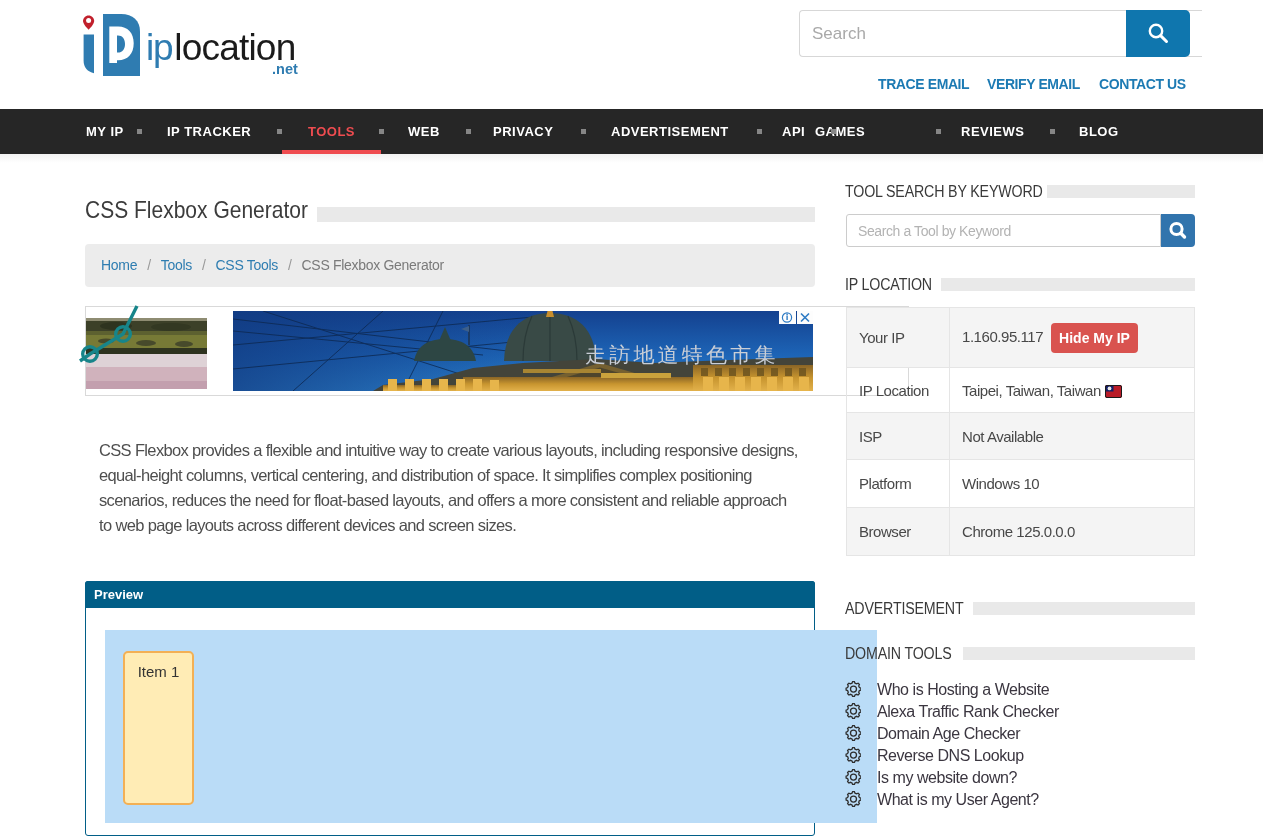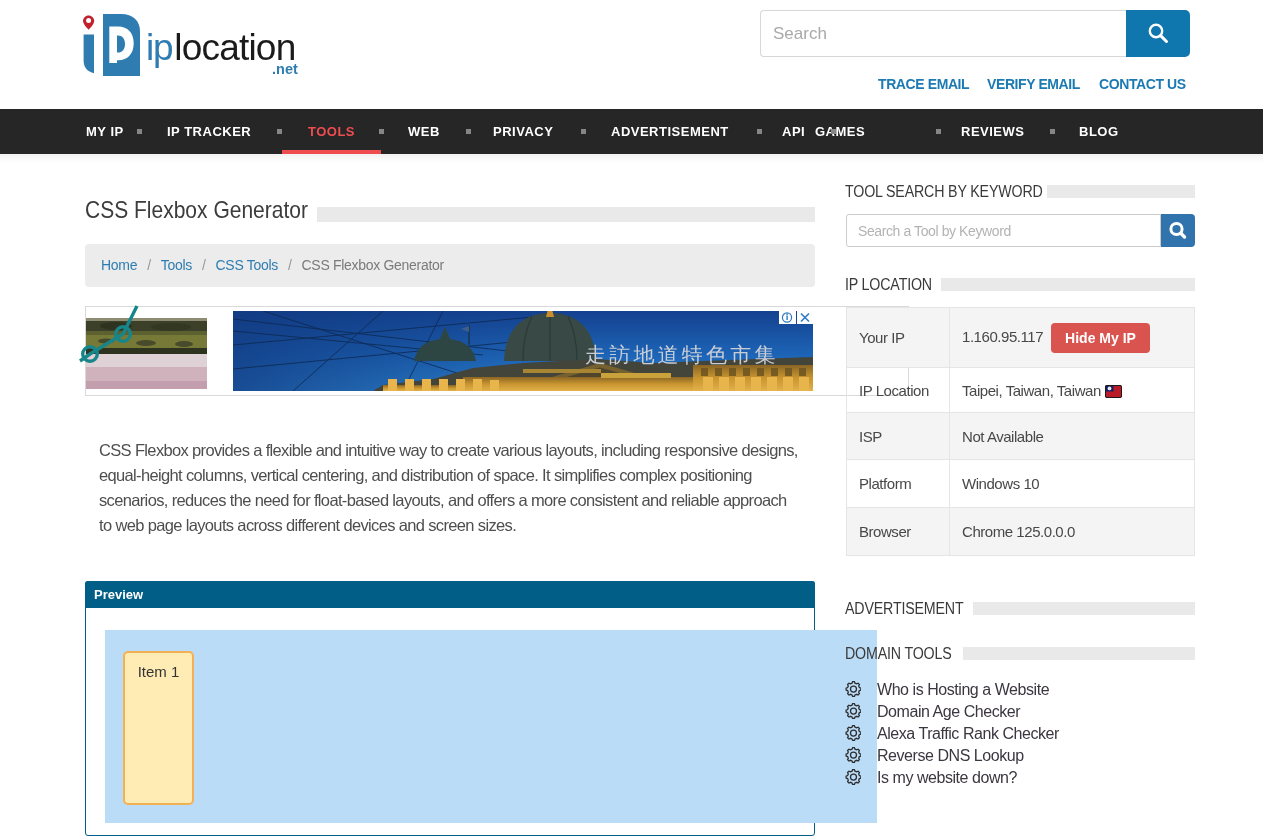--- a/index.html
+++ b/index.html
@@ -2,21 +2,21 @@
 <html><head>
 <meta charset="utf-8">
 <style>
 * { margin:0; padding:0; box-sizing:border-box; }
 html,body { width:1263px; height:840px; overflow:hidden; background:#ffffff; }
 body { font-family:"Liberation Sans", sans-serif; position:relative; }
 .abs { position:absolute; }
 
 
 #header { position:absolute; left:0; top:0; width:1263px; height:109px; background:#fff; }
-#searchbox { position:absolute; left:760px; top:10px; width:403px; height:47px; border:1px solid #d7d7d7; border-right:none; border-radius:4px 0 0 4px; background:#fff; }
+#searchbox { position:absolute; left:799px; top:10px; width:403px; height:47px; border:1px solid #d7d7d7; border-right:none; border-radius:4px 0 0 4px; background:#fff; }
 #searchbox span { position:absolute; left:12px; top:13px; font-size:17px; color:#a9a9a9; }
 #searchbtn { position:absolute; left:1126px; top:10px; width:64px; height:47px; background:#0f76ae; border-radius:0 5px 5px 0; }
 .toplinks { position:absolute; top:76px; font-size:14px; font-weight:bold; color:#1c7ab3; letter-spacing:-0.4px; }
 
 
 #nav { position:absolute; left:0; top:109px; width:1263px; height:45px; background:#262626; }
 .navitem { position:absolute; top:15px; font-size:13px; font-weight:bold; color:#fff; letter-spacing:0.5px; white-space:nowrap; }
 .navsep { position:absolute; top:20px; width:5px; height:5px; background:#868686; }
 #navline { position:absolute; left:282px; top:41px; width:99px; height:4px; background:#ef4c50; }
 #navshadow { position:absolute; left:0; top:154px; width:1263px; height:9px; background:linear-gradient(#f2f2f2,#ffffff); }
@@ -44,21 +44,21 @@
 
 .sidehead { position:absolute; left:845px; font-size:16px; color:#3a3a3a; letter-spacing:-0.2px; white-space:nowrap; transform:scaleX(0.89); transform-origin:left; }
 #sinput { position:absolute; left:846px; top:214px; width:315px; height:33px; border:1px solid #ccc; border-radius:3px 0 0 3px; background:#fff; }
 #sinput span { position:absolute; left:11px; top:8px; font-size:14px; color:#b3b3b3; letter-spacing:-0.4px; }
 #sbtn { position:absolute; left:1161px; top:214px; width:34px; height:33px; background:#3174ad; border-radius:0 4px 4px 0; }
 
 #iptable { position:absolute; left:846px; top:307px; width:349px; border:1px solid #e2e2e2; border-collapse:collapse; font-size:15px; color:#484848; letter-spacing:-0.45px; }
 #iptable td { border:1px solid #e5e5e5; padding:8px 12px; vertical-align:middle; }
 #iptable tr.g td { background:#f4f4f4; }
 #iptable td.lbl { width:103px; }
-#hideip { display:inline-block; background:#d9534f; color:#fff; font-size:14px; font-weight:bold; border-radius:4px; padding:7px 14px; margin-left:8px; vertical-align:middle; letter-spacing:0; }
+#hideip { display:inline-block; background:#d9534f; color:#fff; font-size:14px; font-weight:bold; border-radius:4px; padding:7px 8px; margin-left:8px; vertical-align:middle; letter-spacing:0; }
 
 #dtools { position:absolute; left:845px; top:679px; font-size:16px; color:#3b3640; line-height:22px; letter-spacing:-0.45px; }
 #dtools .row { height:22px; white-space:nowrap; }
 #dtools svg { vertical-align:-2px; margin-right:16px; }
 </style>
 </head>
 <body>
 
 <div id="header">
   <svg id="logo" class="abs" style="left:82px; top:14px;" width="222" height="63" viewBox="0 0 222 63">
@@ -295,23 +295,26 @@
       <circle cx="8.5" cy="8.1" r="3" fill="none" stroke="#2e2e2e" stroke-width="1.3"></circle>
     </g>
   </defs>
 </svg>
 <div id="dtools">
   <div class="row"><svg width="16" height="16">
         <use href="#gear"></use>
       </svg>Who is Hosting a Website</div>
   <div class="row"><svg width="16" height="16">
         <use href="#gear"></use>
+      </svg>Alexa Traffic Rank Checker</div>
+  <div class="row"><svg width="16" height="16">
+        <use href="#gear"></use>
       </svg>Domain Age Checker</div>
   <div class="row"><svg width="16" height="16">
         <use href="#gear"></use>
-      </svg>Alexa Traffic Rank Checker</div>
-  <div class="row"><svg width="16" height="16">
-        <use href="#gear"></use>
       </svg>Reverse DNS Lookup</div>
   <div class="row"><svg width="16" height="16">
         <use href="#gear"></use>
       </svg>Is my website down?</div>
+  <div class="row"><svg width="16" height="16">
+        <use href="#gear"></use>
+      </svg>What is my User Agent?</div>
 </div>
 
 </body></html>

